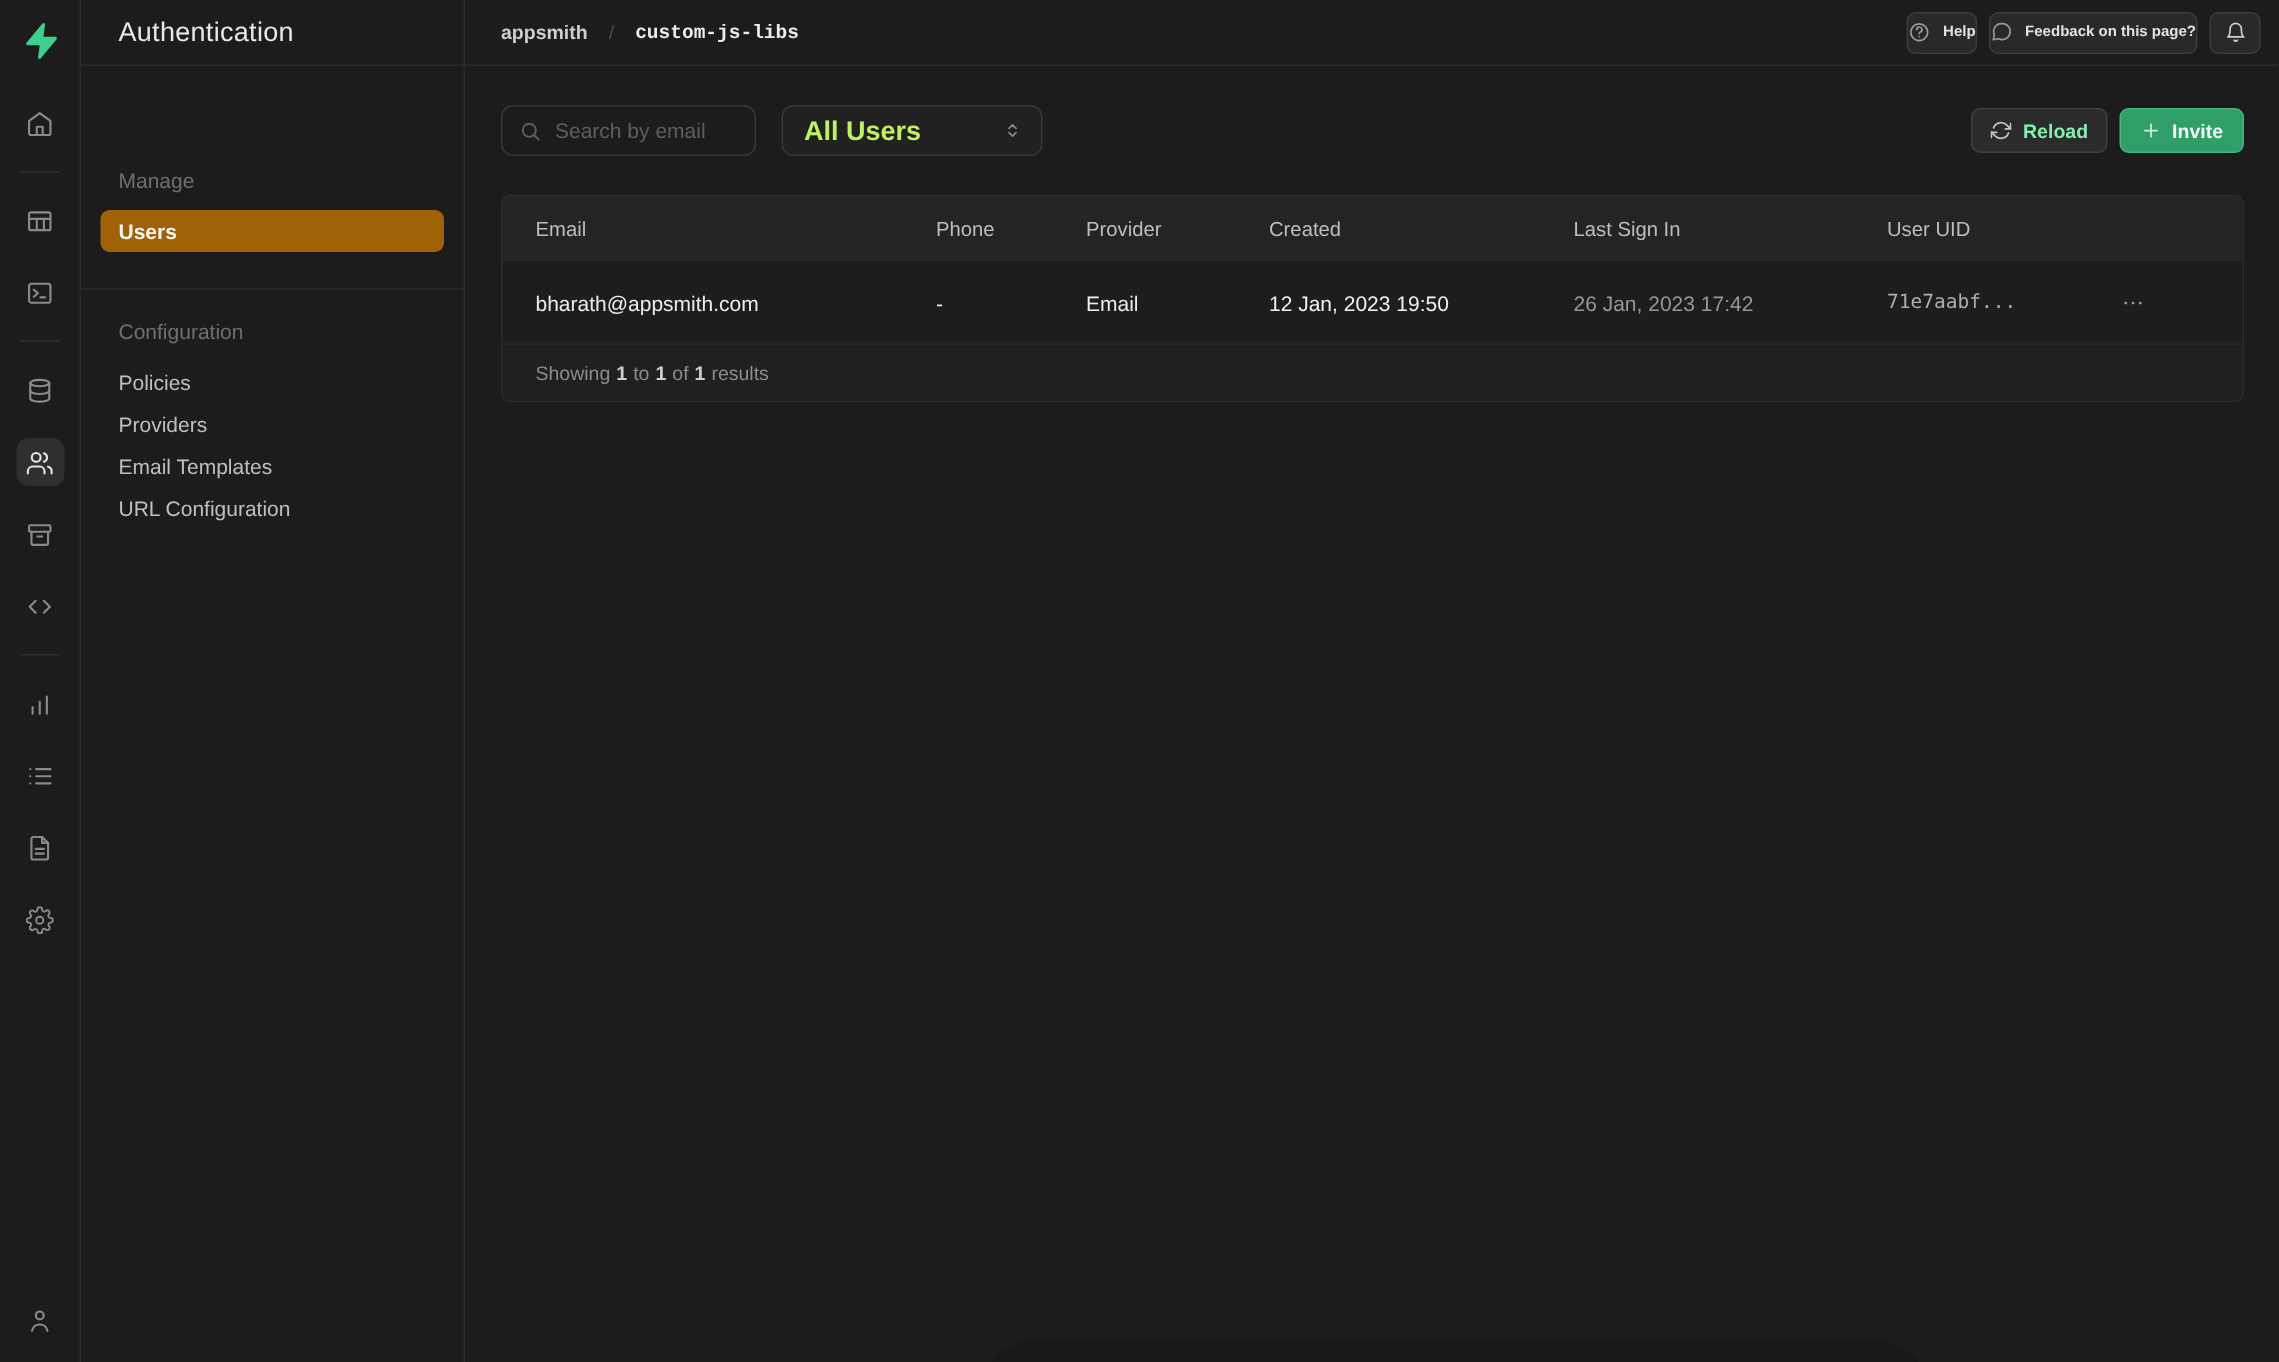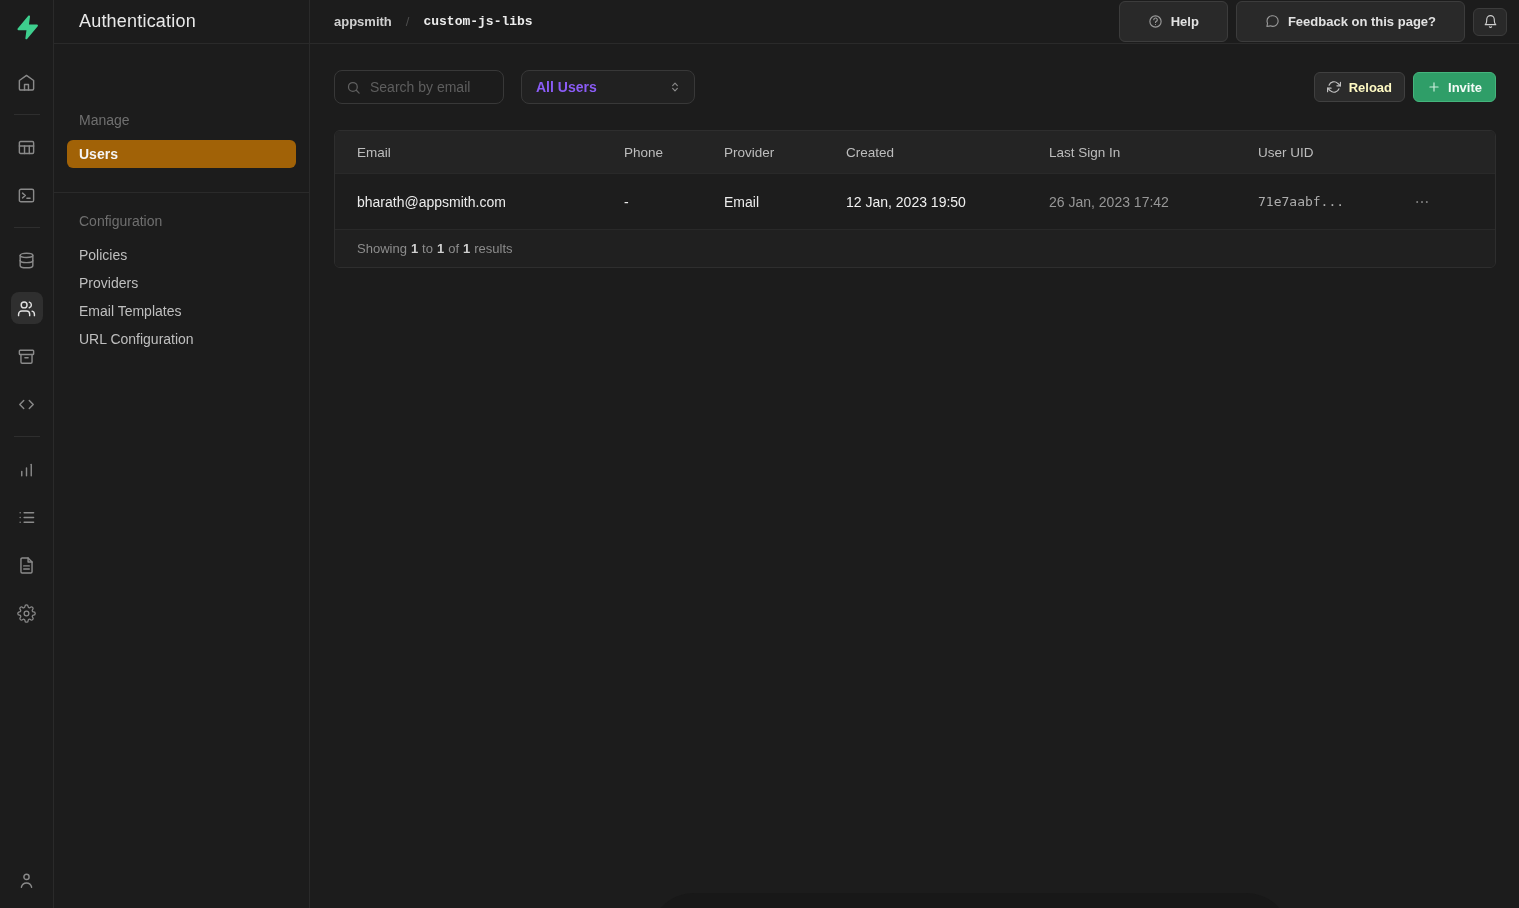--- a/index.html
+++ b/index.html
@@ -72,24 +72,24 @@
     border-bottom: 1px solid #2a2a2a;
     display: flex; align-items: center;
     padding: 0 12px 0 24px;
   }
   .breadcrumb { display: flex; align-items: center; gap: 14px; font-size: 13px; font-weight: 600; }
   .crumb-org { color: #cfcfcf; cursor: pointer; }
   .crumb-sep { color: #4d4d4d; font-weight: 400; }
   .crumb-project { color: #ececec; cursor: pointer; font-family: Liberation Mono, monospace; }
   .topbar-right { margin-left: auto; display: flex; align-items: center; gap: 8px; }
   .tb-btn {
-    height: 41px; display: inline-flex; align-items: center; gap: 8px;
+    height: 28px; display: inline-flex; align-items: center; gap: 8px;
     background: #292929; border: 1px solid #3c3c3c; border-radius: 6px;
-    color: #e2e2e2; font-size: 13px; font-weight: 600;
-    padding: 0 28px; cursor: pointer; font-family: inherit;
+    color: #e2e2e2; font-size: 10px; font-weight: 600;
+    padding: 0 0; cursor: pointer; font-family: inherit;
   }
   .tb-btn svg { width: 15px; height: 15px; color: #9a9a9a; }
   .tb-icon-btn {
     width: 34px; height: 28px; display: inline-flex; align-items: center; justify-content: center;
     background: #292929; border: 1px solid #3c3c3c; border-radius: 6px;
     color: #cfcfcf; cursor: pointer;
   }
   .tb-icon-btn svg { width: 15px; height: 15px; }
 
   
@@ -106,27 +106,27 @@
     background: transparent; border: 0; outline: 0; color: #dcdcdc;
     font-size: 14px; width: 100%; font-family: inherit;
   }
   .search-box input::placeholder { color: #5e5e5e; }
   .select-box {
     width: 174px; height: 34px; margin-left: 17px;
     border: 1px solid #383838; border-radius: 8px; background: #212121;
     display: flex; align-items: center; justify-content: space-between;
     padding: 0 12px 0 14px; cursor: pointer;
   }
-  .select-box .sel-label { font-size: 14px; font-weight: 600; color: #8b5cf6; }
+  .select-box .sel-label { font-size: 18px; font-weight: 600; color: #bef264; }
   .select-box svg { width: 14px; height: 14px; color: #8a8a8a; }
   .controls-right { margin-left: auto; display: flex; align-items: center; gap: 8px; }
   .reload-btn {
     height: 30px; display: inline-flex; align-items: center; gap: 8px;
     background: #2b2b2b; border: 1px solid #404040; border-radius: 6px;
-    color: #fef9c3; font-size: 13px; font-weight: 600; padding: 0 12px;
+    color: #86efac; font-size: 13px; font-weight: 600; padding: 0 12px;
     cursor: pointer; font-family: inherit;
   }
   .reload-btn svg { width: 14px; height: 14px; color: #c2c2c2; }
   .invite-btn {
     height: 30px; display: inline-flex; align-items: center; gap: 7px;
     background: #2f9e68; border: 1px solid #45b57d; border-radius: 6px;
     color: #f4fbf7; font-size: 13px; font-weight: 600; padding: 0 13px;
     cursor: pointer; font-family: inherit;
   }
   .invite-btn svg { width: 14px; height: 14px; color: #cdeedd; }

